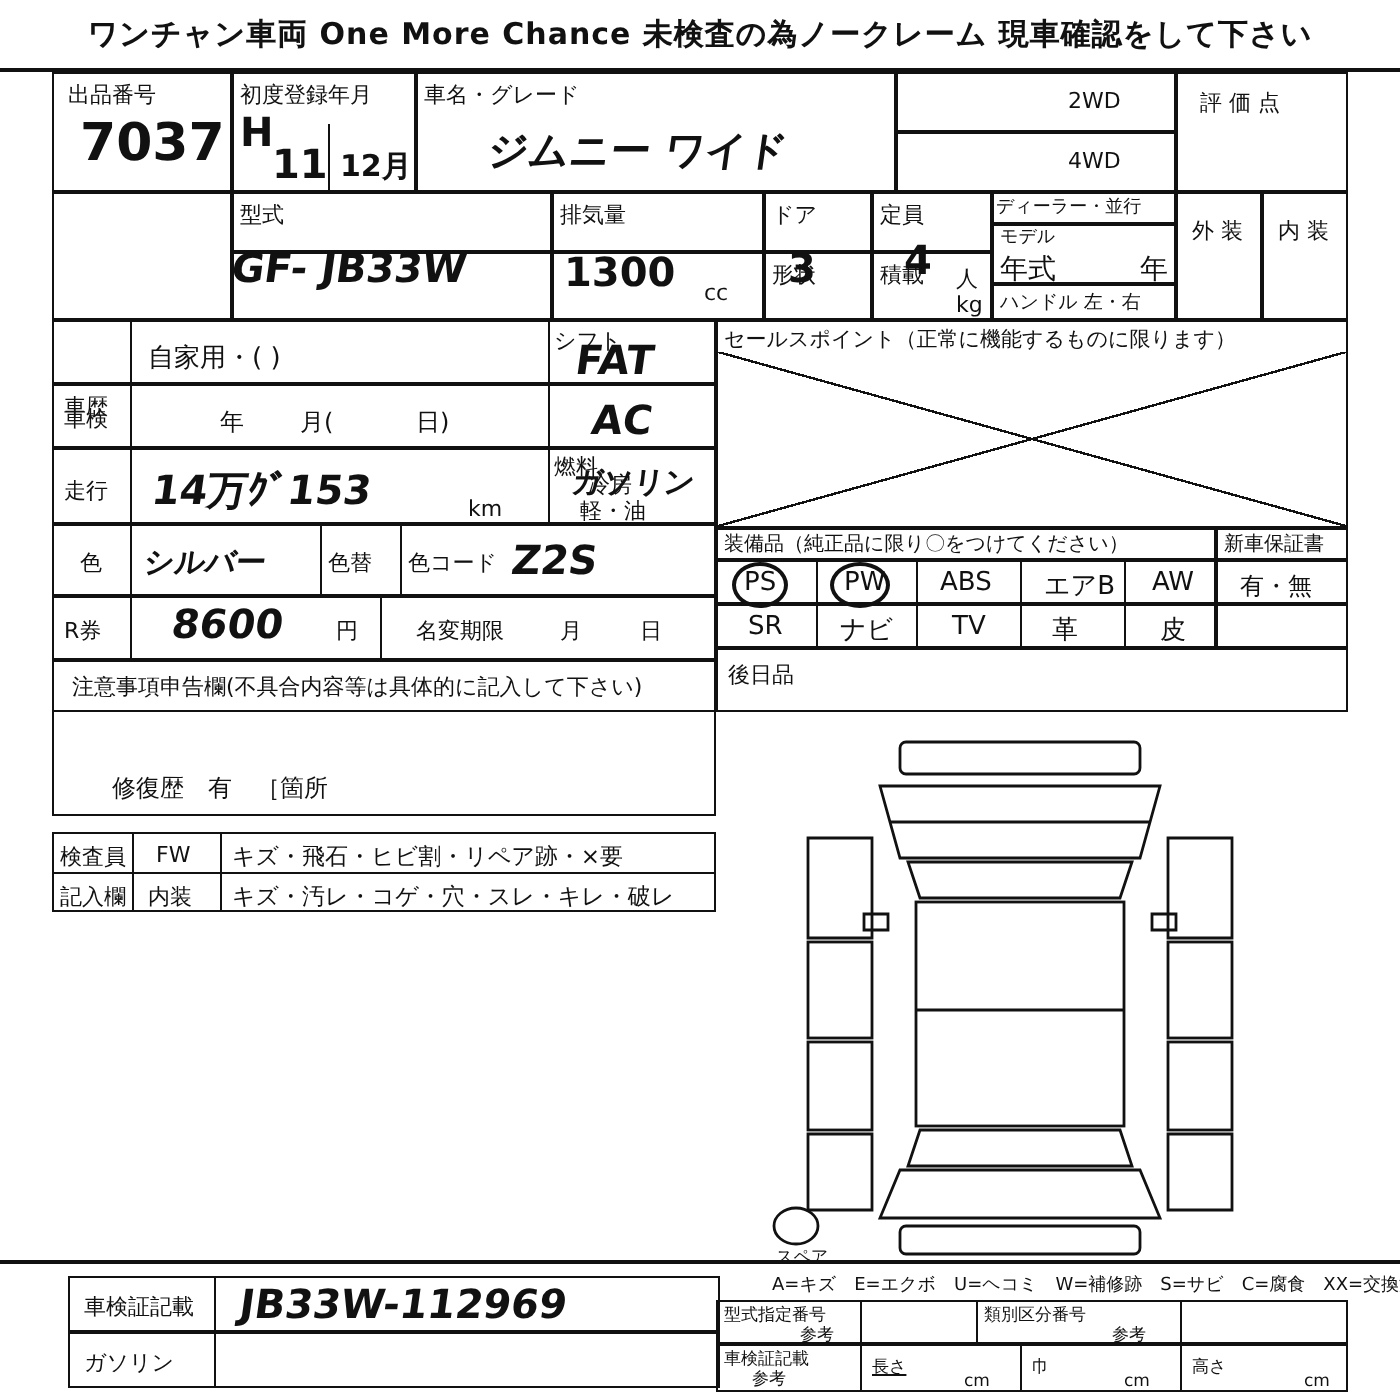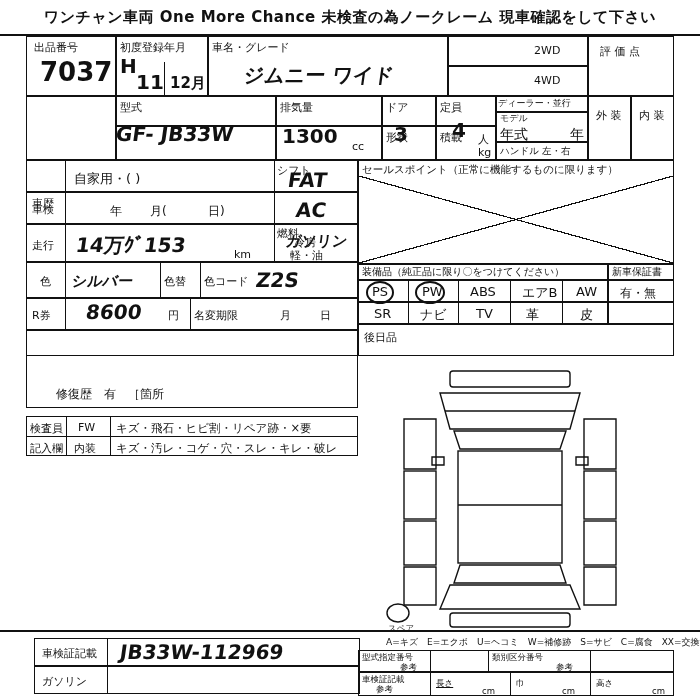--- a/index.html
+++ b/index.html
@@ -164,21 +164,21 @@
   <div class="vline" style="left:200px;top:262px;height:36px;"></div>
   <div class="lbl" style="left:204px;top:274px;">色コード</div>
   <div class="hand med ital" style="left:256px;top:268px;">Z2S</div>
 
   <div class="bx" style="left:26px;top:298px;width:332px;height:32px;"></div>
   <div class="bx" style="left:26px;top:298px;width:40px;height:32px;"></div>
   <div class="lbl" style="left:32px;top:308px;">R券</div>
   <div class="hand med ital" style="left:86px;top:300px;">8600</div>
   <div class="lbl" style="left:168px;top:308px;">円</div>
   <div class="vline" style="left:190px;top:298px;height:32px;"></div>
-  <div class="lbl" style="left:194px;top:308px;">名変期限</div>
+  <div class="lbl" style="left:208px;top:308px;">名変期限</div>
   <div class="lbl" style="left:280px;top:308px;">月</div>
   <div class="lbl" style="left:320px;top:308px;">日</div>
 
   <div class="bx" style="left:274px;top:160px;width:84px;height:32px;"></div>
   <div class="lbl" style="left:277px;top:163px;">シフト</div>
   <div class="hand med ital" style="left:288px;top:168px;">FAT</div>
 
   <div class="bx" style="left:274px;top:192px;width:84px;height:32px;"></div>
   <div class="lbl" style="left:294px;top:195px;margin-top:40px;">冷房</div>
   <div class="hand med ital" style="left:296px;top:198px;">AC</div>
@@ -223,20 +223,21 @@
   <div class="vline" style="left:458px;top:302px;height:22px;"></div>
   <div class="vline" style="left:510px;top:302px;height:22px;"></div>
   <div class="vline" style="left:562px;top:302px;height:22px;"></div>
 
   <div class="bx" style="left:608px;top:302px;width:66px;height:22px;"></div>
 
   <div class="bx" style="left:358px;top:324px;width:316px;height:32px;"></div>
   <div class="lbl" style="left:364px;top:330px;">後日品</div>
 
   <div class="bx" style="left:26px;top:330px;width:332px;height:78px;"></div>
+  <div class="lbl" style="left:36px;top:336px;font-size:11px;">注意事項申告欄(不具合内容等は具体的に記入して下さい)</div>
   <div class="lbl" style="left:56px;top:386px;font-size:12px;">修復歴　有　［箇所</div>
 
   <div class="bx" style="left:26px;top:416px;width:332px;height:40px;"></div>
   <div class="hline" style="left:26px;top:436px;width:332px;"></div>
   <div class="vline" style="left:66px;top:416px;height:40px;"></div>
   <div class="vline" style="left:110px;top:416px;height:40px;"></div>
 
   <div class="lbl" style="left:30px;top:421px;">検査員</div>
   <div class="lbl" style="left:30px;top:441px;">記入欄</div>
   <div class="lbl" style="left:78px;top:421px;">FW</div>

